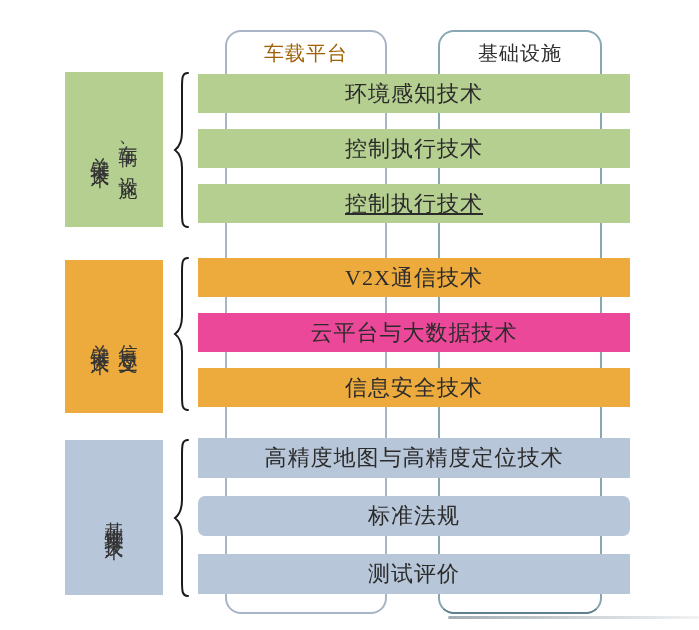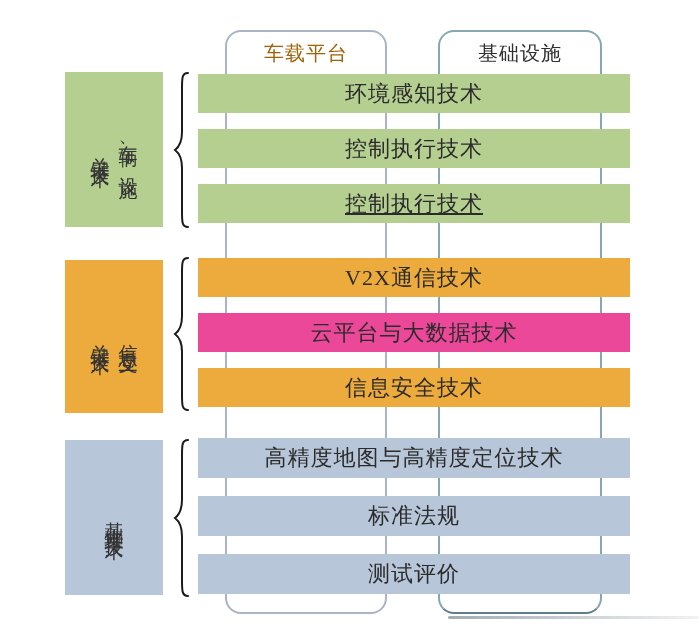--- a/index.html
+++ b/index.html
@@ -56,21 +56,21 @@
   .brace svg{width:100%;height:100%;display:block;}
   
   .bar{
     position:absolute;left:198px;width:432px;height:39px;
     text-align:center;font-size:22px;color:#2b2b2b;
     line-height:39px;letter-spacing:1px;
   }
   .bar.tall{height:40px;line-height:40px;}
   .g1{top:74px;}  .g2{top:129px;} .g3{top:184px;}
   .o1{top:258px;} .o2{top:313px;} .o3{top:368px;}
-  .b1{top:438px;} .b2{top:496px;} .b3{top:554px;}
+  .b1{top:438px;} .b2{top:496px;border-radius:7px;} .b3{top:554px;}
 </style>
 </head>
 <body>
 
 <div class="canvas">
 
   <div class="col-rect col-left" style="border-color: rgb(169, 180, 198);"></div>
   <div class="col-rect col-right" style="border-color: rgb(135, 167, 180) rgb(135, 167, 180) rgb(95, 127, 141);"></div>
 
   <div class="bottom-shadow"></div>

